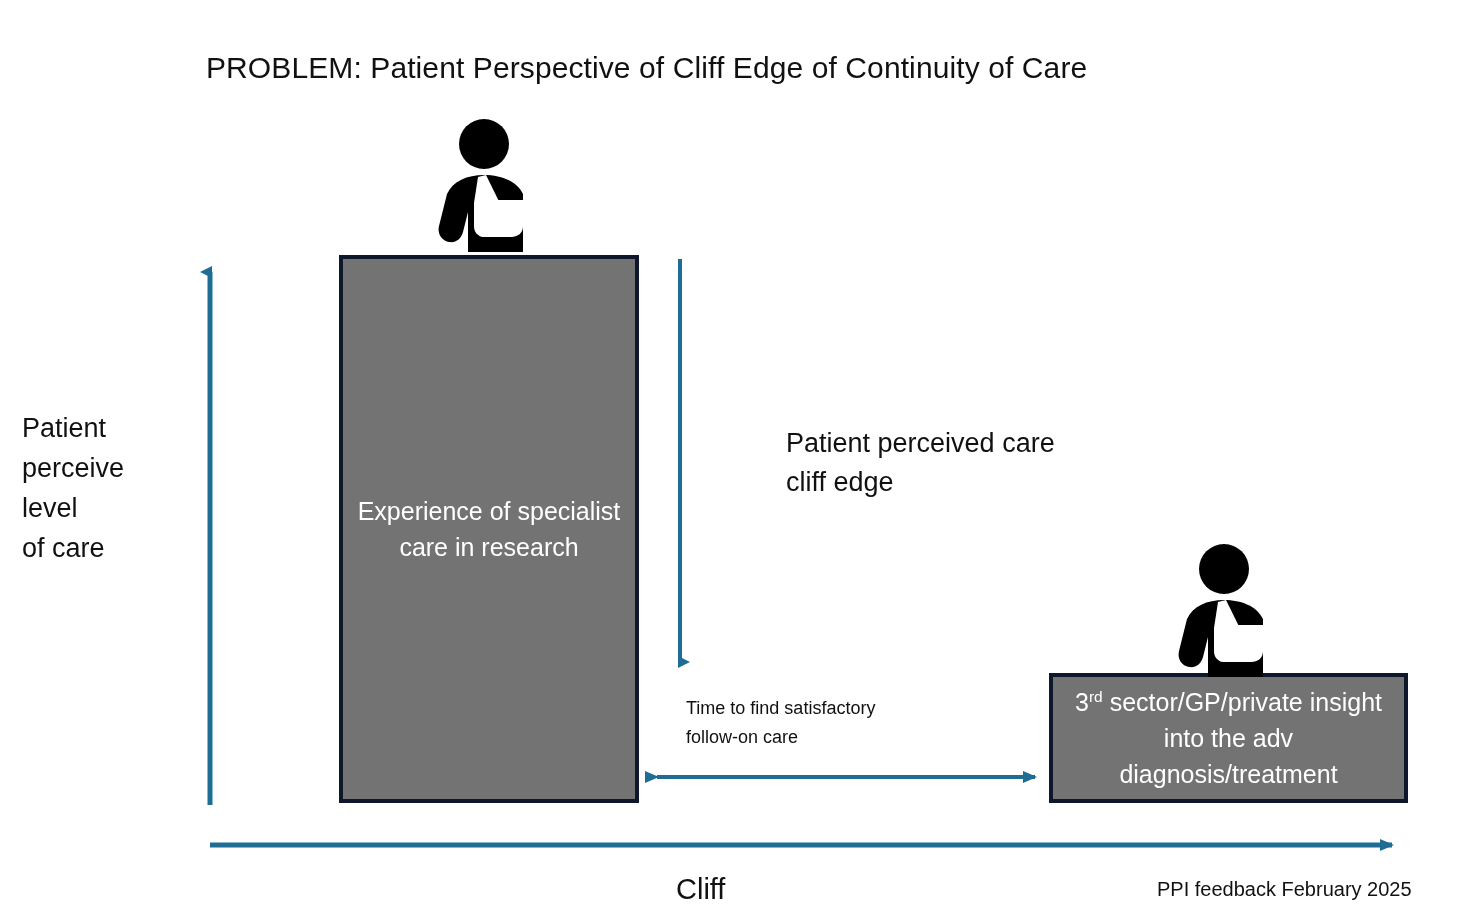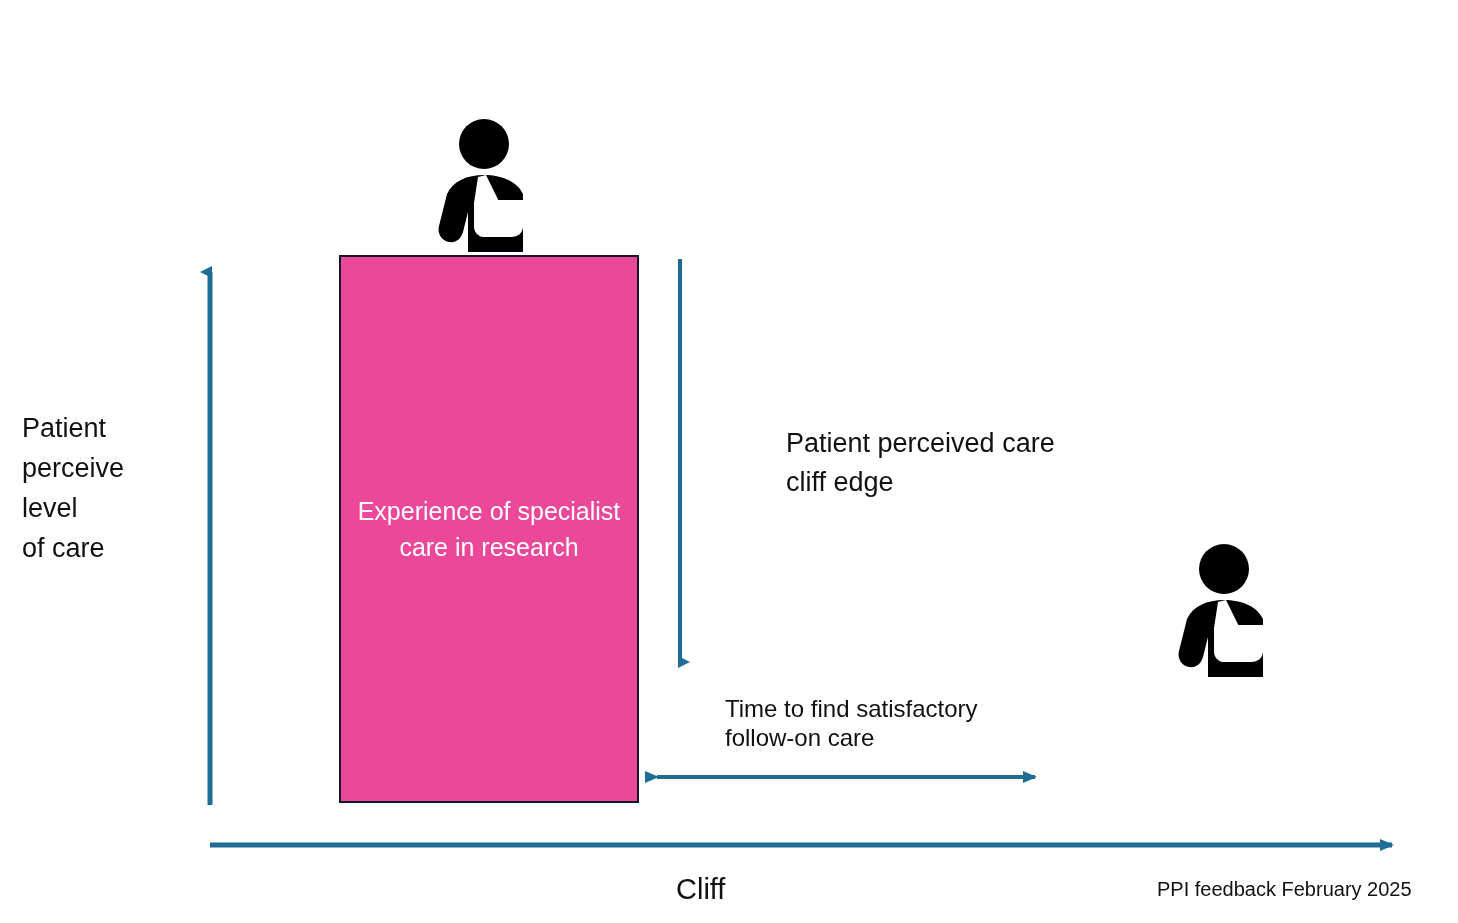--- a/index.html
+++ b/index.html
@@ -49,22 +49,22 @@
     left: 0;
     top: 0;
     width: 1458px;
     height: 923px;
     pointer-events: none;
   }
 
   
   .box {
     position: absolute;
-    background: #ec4899;
-    border: 2px solid #0f172a;
+    background: #737373;
+    border: 4px solid #0f172a;
     color: #ffffff;
     display: flex;
     align-items: center;
     justify-content: center;
     text-align: center;
   }
   #box-main {
     left: 339px;
     top: 255px;
     width: 300px;
@@ -100,23 +100,22 @@
   }
   #annot-cliff {
     left: 786px;
     top: 424px;
     font-size: 27px;
     line-height: 39px;
   }
   #annot-time-find {
     left: 686px;
     top: 694px;
-    font-size: 24px;
+    font-size: 18px;
     line-height: 29px;
-    margin-left: 39px;
   }
   #label-time {
     left: 676px;
     top: 872px;
     font-size: 29px;
     line-height: 34px;
   }
   #label-ppi {
     left: 1157px;
     top: 877px;
@@ -129,20 +128,21 @@
     position: absolute;
   }
   #icon-top    { left: 437px; top: 118px; width: 94px; height: 138px; }
   #icon-bottom { left: 1177px; top: 543px; width: 94px; height: 138px; }
 </style>
 </head>
 <body>
 
 <div id="canvas">
 
+  <div class="title">PROBLEM: Patient Perspective of Cliff Edge of Continuity of Care</div>
 
   <div class="y-axis-label">Patient
 perceive
 level
 of care</div>
 
   <svg class="axis-svg" viewBox="0 0 1458 923">
     <defs>
       <marker id="arrow-up" markerWidth="12" markerHeight="12" refX="6" refY="10" orient="auto" markerUnits="userSpaceOnUse">
         <path d="M6,0 L12,12 L0,12 Z" fill="#1F6C94"></path>
@@ -164,20 +164,23 @@
 
     <line x1="680" y1="259" x2="680" y2="662" stroke="#1F6C94" stroke-width="4" marker-end="url(#arrow-down)"></line>
 
     <line x1="657" y1="777" x2="1035" y2="777" stroke="#1F6C94" stroke-width="4" marker-end="url(#arrow-right)" marker-start="url(#arrow-left)"></line>
   </svg>
 
   <div class="box" id="box-main">
     <div class="box-text">Experience of specialist care in research</div>
   </div>
 
+  <div class="box" id="box-secondary">
+    <div class="box-text"><span>3</span><sup>rd</sup><span> sector/GP/private insight into the adv diagnosis/treatment</span></div>
+  </div>
 
   <div class="annot" id="annot-cliff">Patient perceived care
 cliff edge</div>
 
   <div class="annot" id="annot-time-find">Time to find satisfactory
 follow-on care</div>
 
   <div class="annot" id="label-time">Cliff</div>
 
   <div class="annot" id="label-ppi">PPI feedback February 2025</div>

